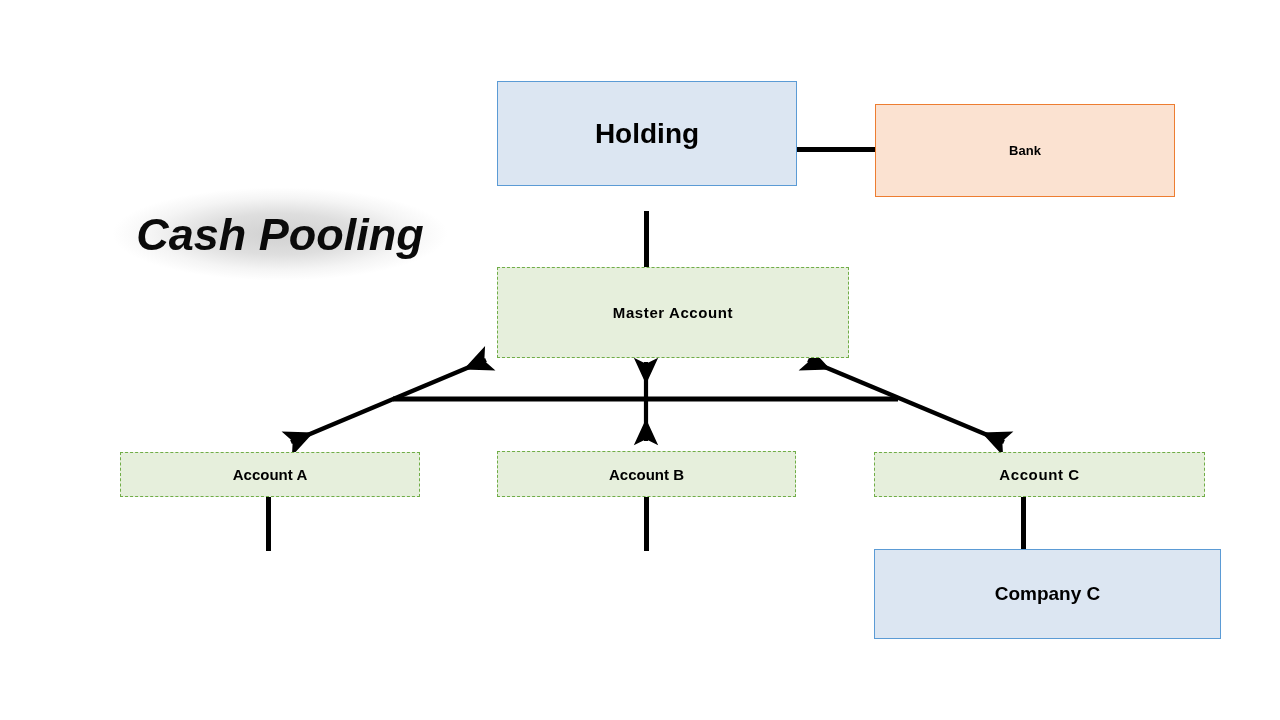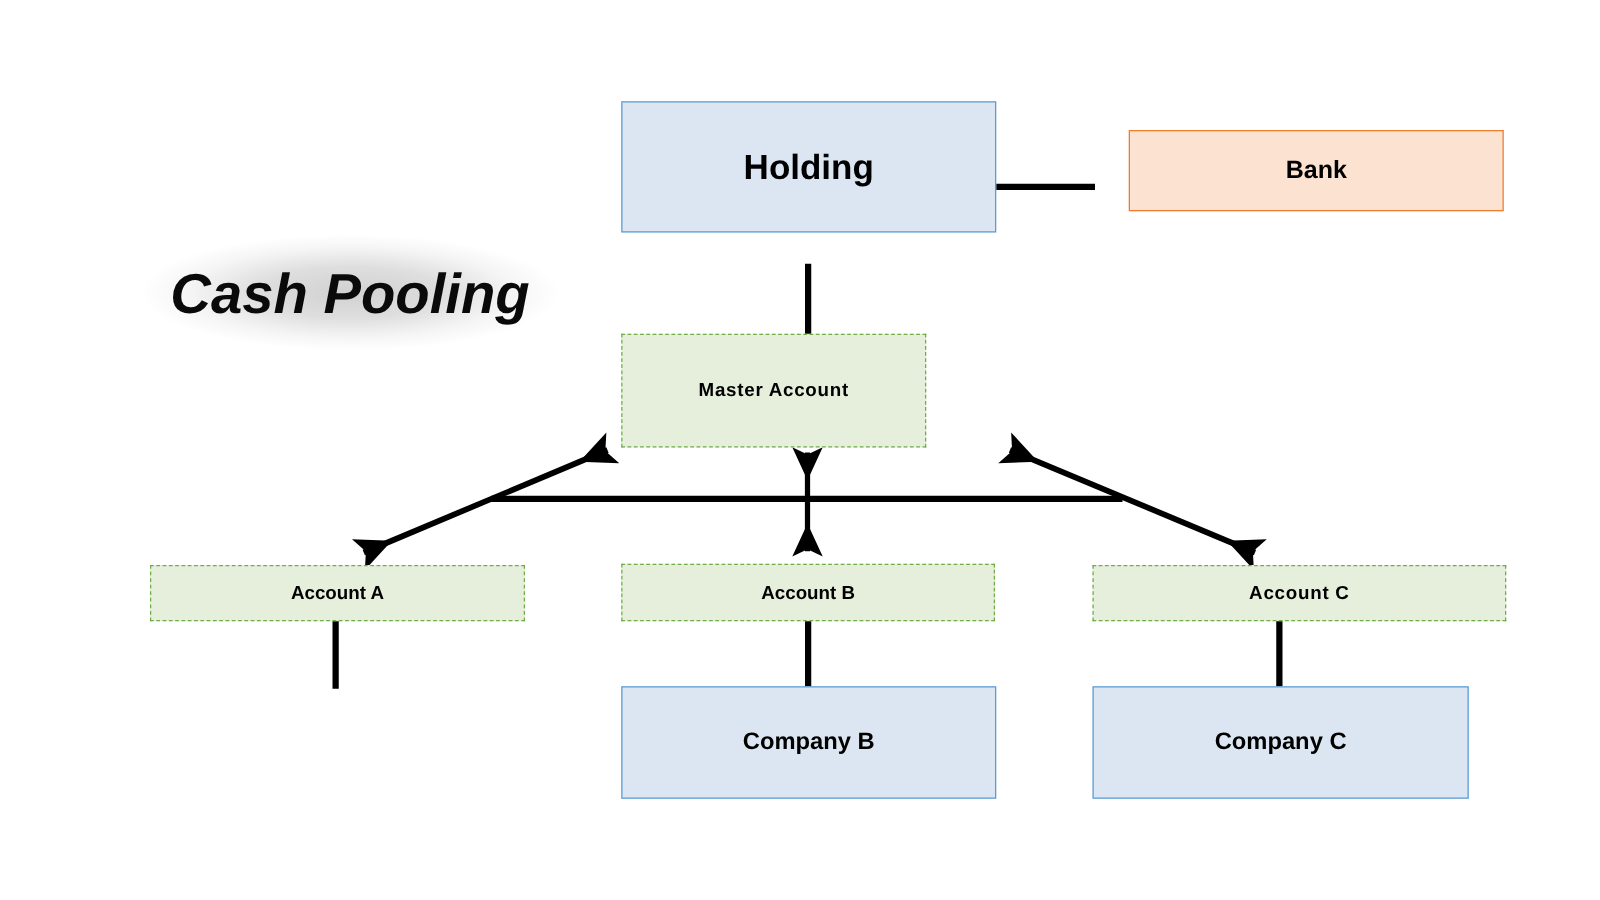--- a/index.html
+++ b/index.html
@@ -66,30 +66,30 @@
     background: #fbe2d1;
     border: 1px solid #ed7d31;
   }
   .node-green {
     background: #e6efdc;
     border: 1px dashed #70ad47;
   }
 
   
   #node-holding      { left: 497px; top: 81px;  width: 300px; height: 105px; font-size: 28px; }
-  #node-bank         { left: 875px; top: 104px; width: 300px; height: 65px;  font-size: 20px; margin-left: 28px; }
-  #node-master       { left: 497px; top: 267px; width: 244px; height: 91px;  font-size: 15px; letter-spacing: 0.6px; }
+  #node-bank         { left: 875px; top: 104px; width: 300px; height: 93px;  font-size: 13px; }
+  #node-master       { left: 497px; top: 267px; width: 352px; height: 91px;  font-size: 15px; letter-spacing: 0.6px; }
 
   #node-account-a    { left: 120px; top: 452px; width: 300px; height: 45px;  font-size: 15px; }
   #node-account-b    { left: 497px; top: 451px; width: 299px; height: 46px;  font-size: 15px; }
   #node-account-c    { left: 874px; top: 452px; width: 331px; height: 45px;  font-size: 15px; letter-spacing: 0.6px; }
 
   #node-company-a    { left: 120px; top: 549px; width: 300px; height: 90px;  font-size: 23px; }
   #node-company-b    { left: 497px; top: 549px; width: 300px; height: 90px;  font-size: 19px; }
-  #node-company-c    { left: 874px; top: 549px; width: 301px; height: 90px;  font-size: 19px; }
+  #node-company-c    { left: 874px; top: 549px; width: 347px; height: 90px;  font-size: 19px; }
 
   
   .conn {
     position: absolute;
     background: #000000;
     z-index: 2;
   }
   .conn-v { width: 5px; }
   .conn-h { height: 5px; }
 
@@ -162,21 +162,18 @@
 
   <div class="node node-green" id="node-account-b">
     <span>Account B</span>
   </div>
 
   <div class="node node-green" id="node-account-c">
     <span>Account C</span>
   </div>
 
 
-  <div class="node node-blue" id="node-company-b">
-    <span>Company B</span>
-  </div>
 
   <div class="node node-blue" id="node-company-c">
     <span>Company C</span>
   </div>
 
 </div>
 
 </body></html>

